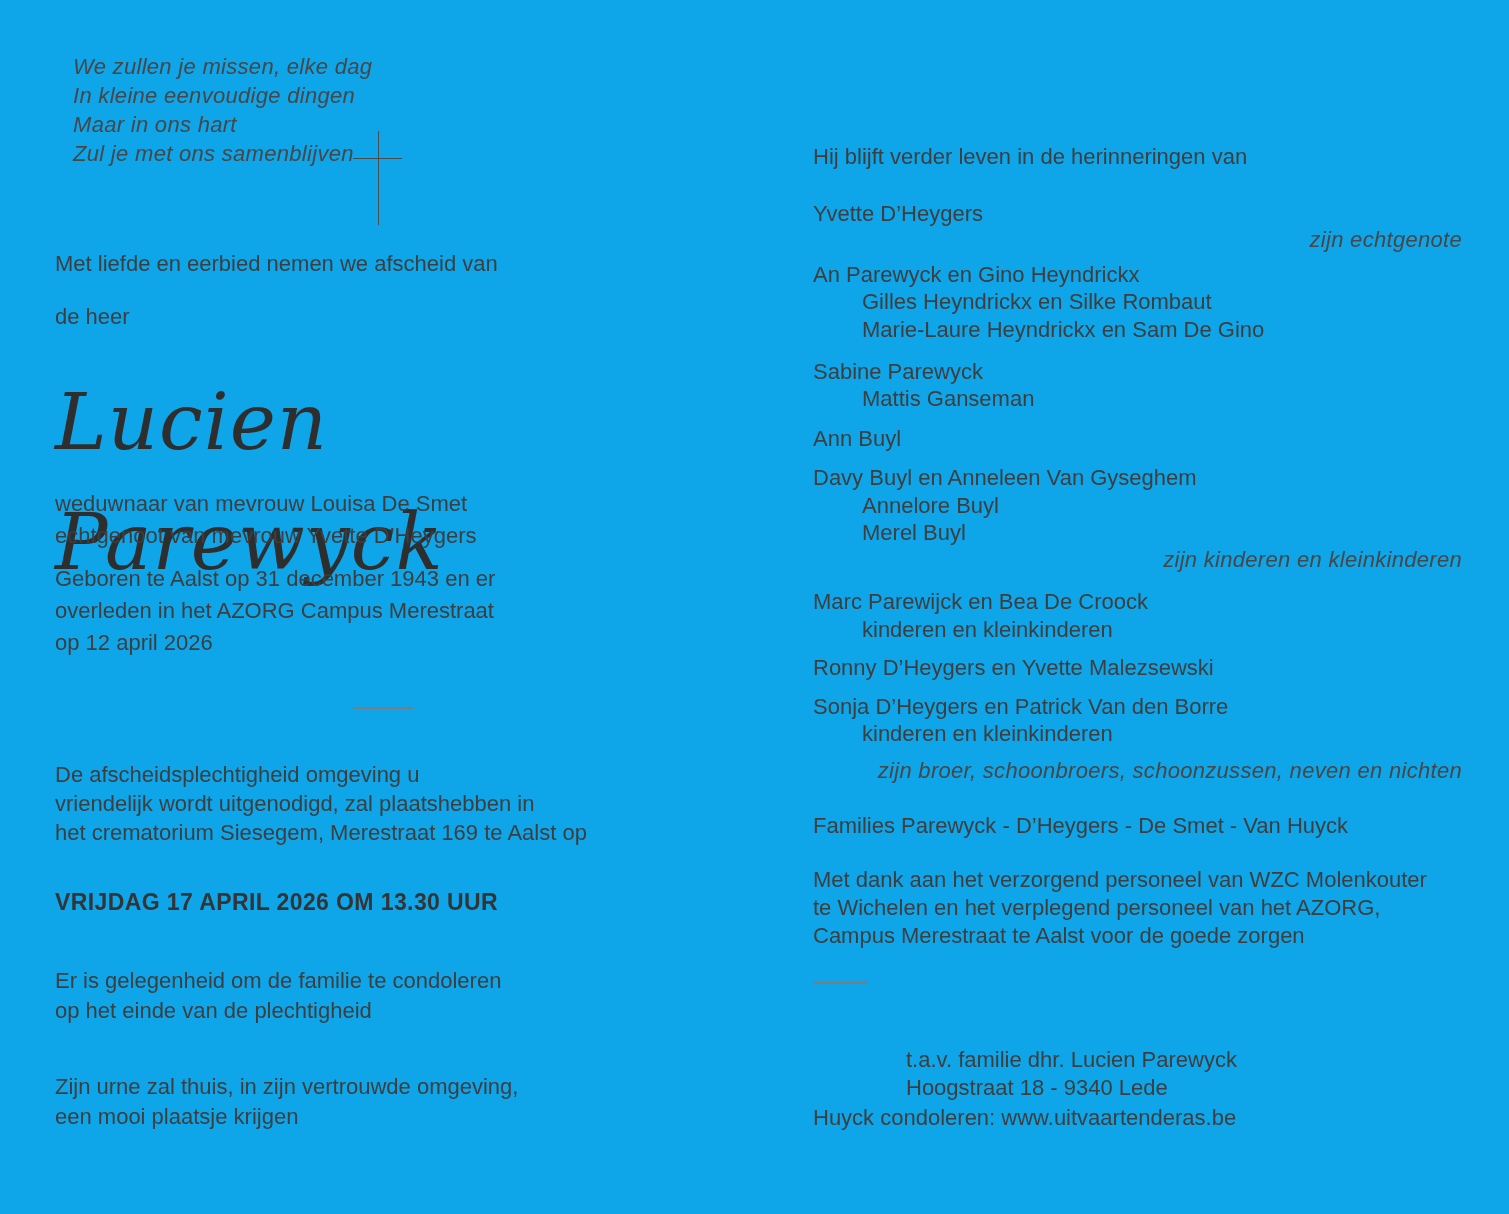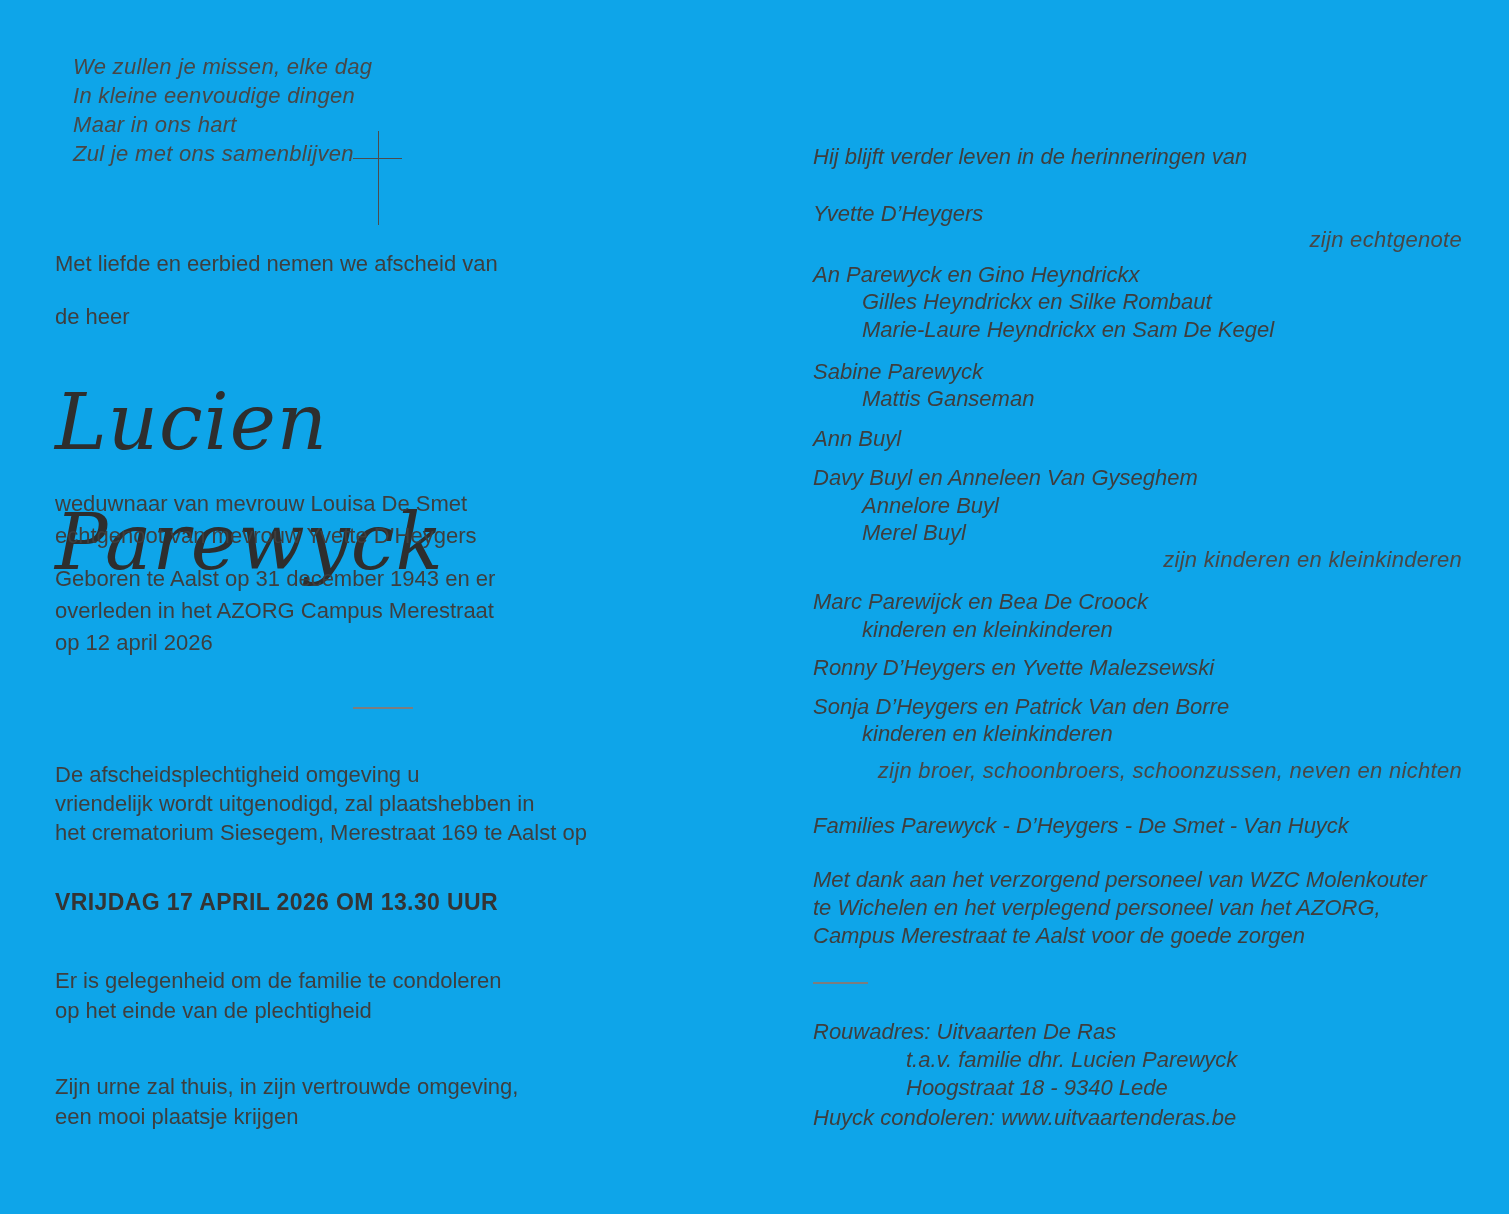--- a/index.html
+++ b/index.html
@@ -42,21 +42,21 @@
   .cross .v{position:absolute;left:25px;top:0;width:1px;height:94px;background:#4c4c4c;}
   .cross .h{position:absolute;left:0;top:27px;width:49px;height:1px;background:#4c4c4c;}
 
   
   .divider{position:absolute;height:2px;background:#7d7d7d;}
   .divider-left{left:353px;top:707px;width:60px;}
   .divider-right{left:813px;top:982px;width:55px;}
 
   
   .right-col{position:absolute;left:813px;top:0;width:649px;height:100%;font-size:22px;}
-  .r{position:absolute;left:0;line-height:28px;white-space:nowrap;font-style:italic;}
+  .r{position:absolute;left:0;line-height:28px;white-space:nowrap;}
   .ind1{left:49px;text-align:right;}
   .ind2{left:93px;}
   .role{left:auto;right:0;font-style:italic;color:#474747;letter-spacing:0.3px;}
 </style>
 </head>
 <body>
 
 <div class="page">
 
   <div class="left-col">
@@ -112,21 +112,21 @@
 
   <div class="right-col">
 
     <div class="r" style="top:143px">Hij blijft verder leven in de herinneringen van</div>
 
     <div class="r" style="top:200px">Yvette D’Heygers</div>
     <div class="r role" style="top:226px">zijn echtgenote</div>
 
     <div class="r" style="top:261px">An Parewyck en Gino Heyndrickx</div>
     <div class="r ind1" style="top:288px">Gilles Heyndrickx en Silke Rombaut</div>
-    <div class="r ind1" style="top:316px">Marie-Laure Heyndrickx en Sam De Kegel</div>
+    <div class="r ind1" style="top:316px">Marie-Laure Heyndrickx en Sam De Gino</div>
 
     <div class="r" style="top:358px">Sabine Parewyck</div>
     <div class="r ind1" style="top:385px">Mattis Ganseman</div>
 
     <div class="r" style="top:425px">Ann Buyl</div>
 
     <div class="r" style="top:464px">Davy Buyl en Anneleen Van Gyseghem</div>
     <div class="r ind1" style="top:492px">Annelore Buyl</div>
     <div class="r ind1" style="top:519px">Merel Buyl</div>
 
@@ -141,19 +141,18 @@
     <div class="r ind1" style="top:720px">kinderen en kleinkinderen</div>
 
     <div class="r role" style="top:757px">zijn broer, schoonbroers, schoonzussen, neven en nichten</div>
 
     <div class="r" style="top:812px">Families Parewyck - D’Heygers - De Smet - Van Huyck</div>
 
     <div class="r" style="top:866px">Met dank aan het verzorgend personeel van WZC Molenkouter</div>
     <div class="r" style="top:894px">te Wichelen en het verplegend personeel van het AZORG,</div>
     <div class="r" style="top:922px">Campus Merestraat te Aalst voor de goede zorgen</div>
 
-    <div class="r" style="top:1018px">Rouwadres: Uitvaarten De Ras</div>
     <div class="r ind2" style="top:1046px">t.a.v. familie dhr. Lucien Parewyck</div>
     <div class="r ind2" style="top:1074px">Hoogstraat 18 - 9340 Lede</div>
     <div class="r" style="top:1104px">Huyck condoleren: www.uitvaartenderas.be</div>
   </div>
 
 </div>
 
 </body></html>

